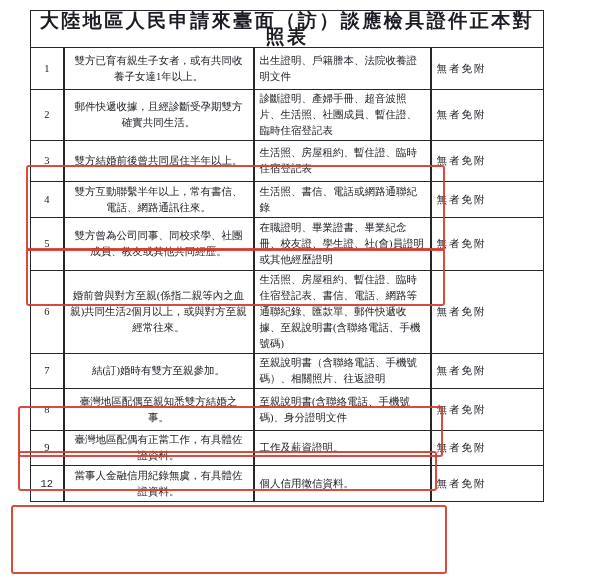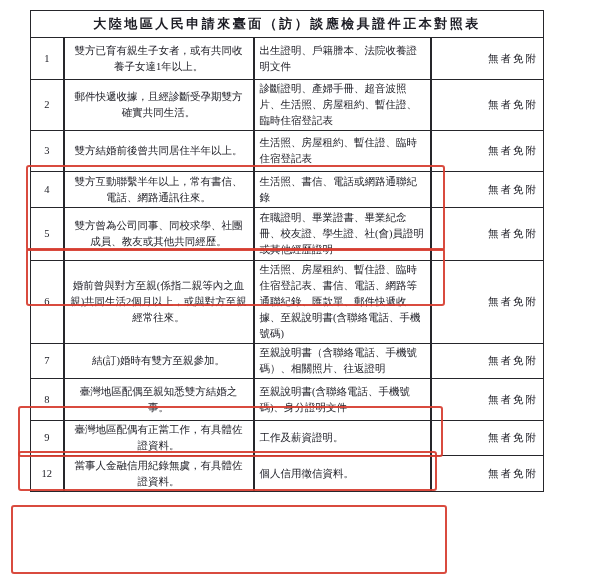--- a/index.html
+++ b/index.html
@@ -24,38 +24,38 @@
     border: 1.4px solid #26262b;
     padding: 1px 5px;
     vertical-align: middle;
     font-size: 10.5px;
     line-height: 16px;
     overflow: hidden;
   }
   .doc-table .title-cell {
     text-align: center;
     font-weight: bold;
-    font-size: 13px;
+    font-size: 19px;
     letter-spacing: 2.5px;
     padding: 2px 0;
   }
   .doc-table th {
     text-align: center;
     font-weight: bold;
     font-size: 12px;
     letter-spacing: 2px;
   }
   .col-no    { width: 33px; }
   .col-stat  { width: 190px; }
   .col-doc   { width: 177px; }
   .col-note  { width: 113px; }
   .cell-no   { text-align: center; font-size: 11px; border-right-width: 2px !important; }
   .cell-stat { text-align: center; }
   .cell-doc  { text-align: left; border-left-width: 2px !important; border-right-width: 2px !important; }
-  .cell-note { text-align: right; letter-spacing: 2px; }
+  .cell-note { text-align: left; letter-spacing: 2px; }
   .hl-box {
     position: absolute;
     border: 2.6px solid #d63c2f;
     border-radius: 3px;
     pointer-events: none;
     opacity: 0.92;
   }
   #box-a { left: 26px;  top: 165px; width: 415px; height: 82px; }
   #box-b { left: 26px;  top: 248px; width: 415px; height: 54px; }
   #box-c { left: 18px;  top: 406px; width: 421px; height: 47px; }
@@ -80,21 +80,21 @@
     </tr>
     <tr style="height:42px;">
       <td class="cell-no">1</td>
       <td class="cell-stat">雙方已育有親生子女者，或有共同收養子女達1年以上。</td>
       <td class="cell-doc">出生證明、戶籍謄本、法院收養證明文件</td>
       <td class="cell-note">無者免附</td>
     </tr>
     <tr style="height:49px;">
       <td class="cell-no">2</td>
       <td class="cell-stat">郵件快遞收據，且經診斷受孕期雙方確實共同生活。</td>
-      <td class="cell-doc">診斷證明、產婦手冊、超音波照片、生活照、房屋租約、暫住證、臨時住宿登記表</td>
+      <td class="cell-doc">診斷證明、產婦手冊、超音波照片、生活照、社團成員、暫住證、臨時住宿登記表</td>
       <td class="cell-note">無者免附</td>
     </tr>
     <tr style="height:41px;">
       <td class="cell-no">3</td>
       <td class="cell-stat">雙方結婚前後曾共同居住半年以上。</td>
       <td class="cell-doc">生活照、房屋租約、暫住證、臨時住宿登記表</td>
       <td class="cell-note">無者免附</td>
     </tr>
     <tr style="height:36px;">
       <td class="cell-no">4</td>
@@ -125,21 +125,21 @@
       <td class="cell-stat">臺灣地區配偶至親知悉雙方結婚之事。</td>
       <td class="cell-doc">至親說明書(含聯絡電話、手機號碼)、身分證明文件</td>
       <td class="cell-note">無者免附</td>
     </tr>
     <tr style="height:35px;">
       <td class="cell-no">9</td>
       <td class="cell-stat">臺灣地區配偶有正當工作，有具體佐證資料。</td>
       <td class="cell-doc">工作及薪資證明。</td>
       <td class="cell-note">無者免附</td>
     </tr>
-    <tr style="height:36px;">
+    <tr style="height:36px;font-family:Liberation Mono, monospace;">
       <td class="cell-no">12</td>
       <td class="cell-stat">當事人金融信用紀錄無虞，有具體佐證資料。</td>
       <td class="cell-doc">個人信用徵信資料。</td>
       <td class="cell-note">無者免附</td>
     </tr>
   </tbody>
     </table>
 
   <div class="hl-box" id="box-a"></div>
   <div class="hl-box" id="box-b"></div>

